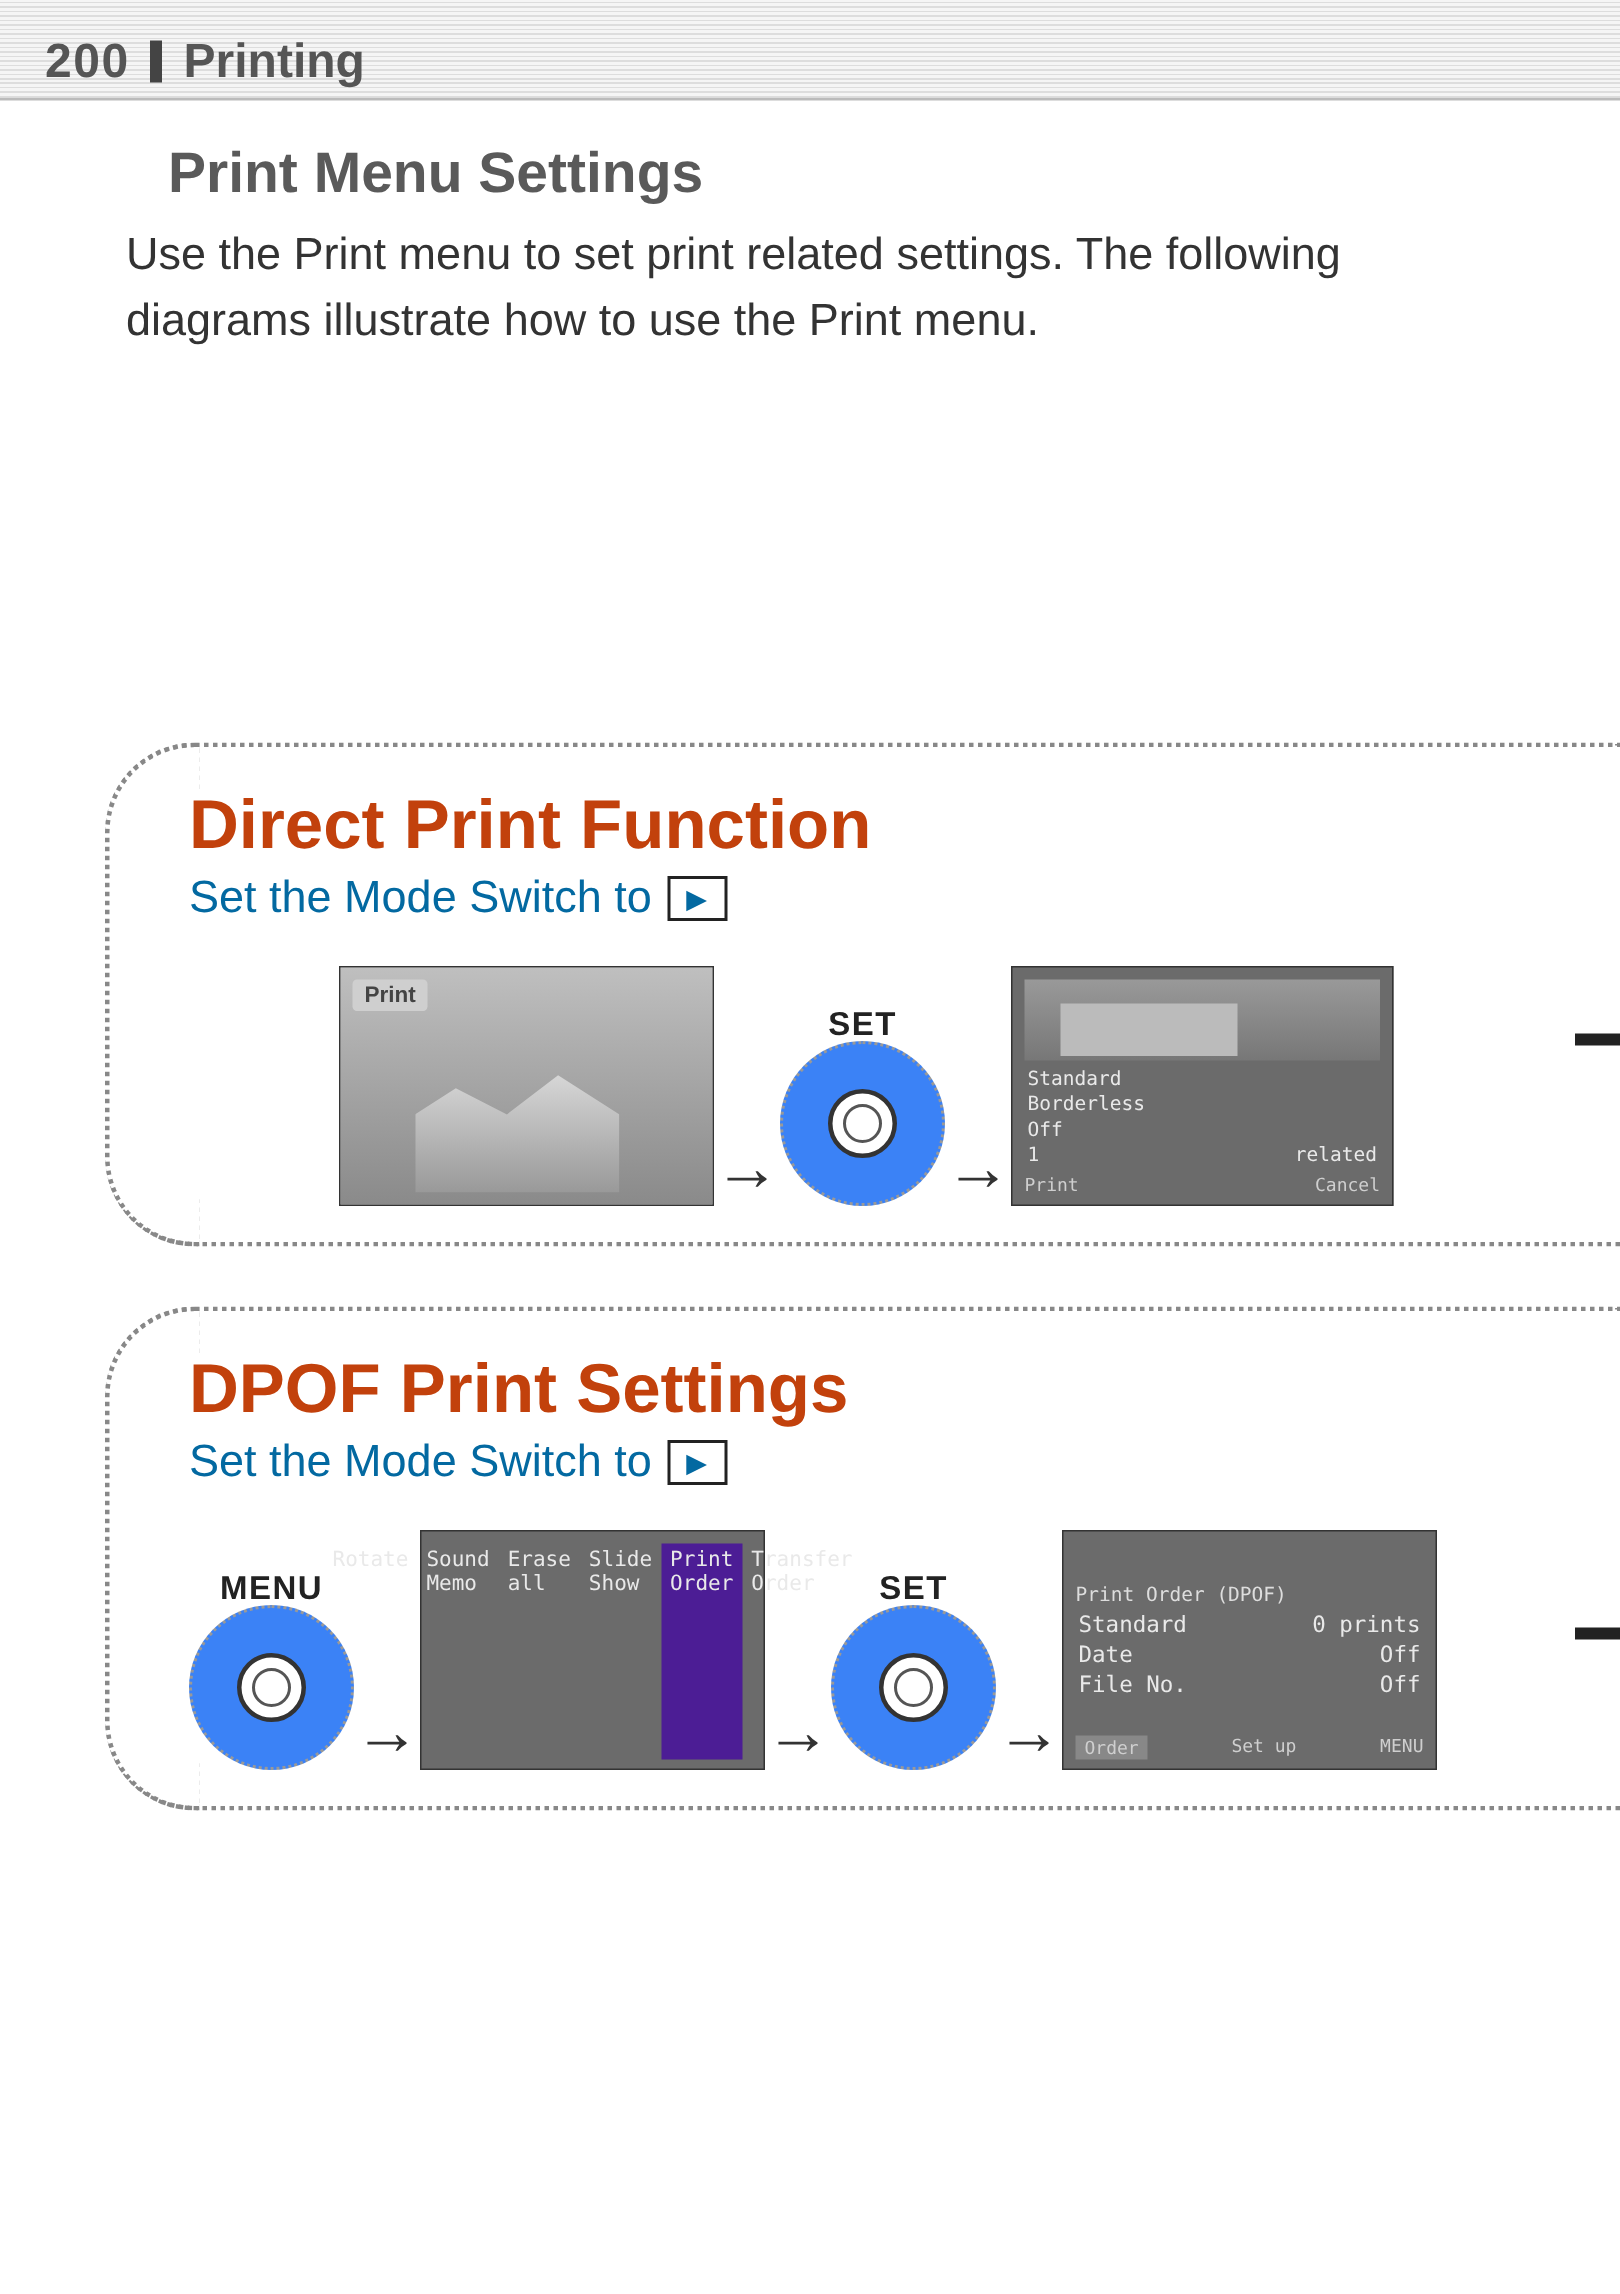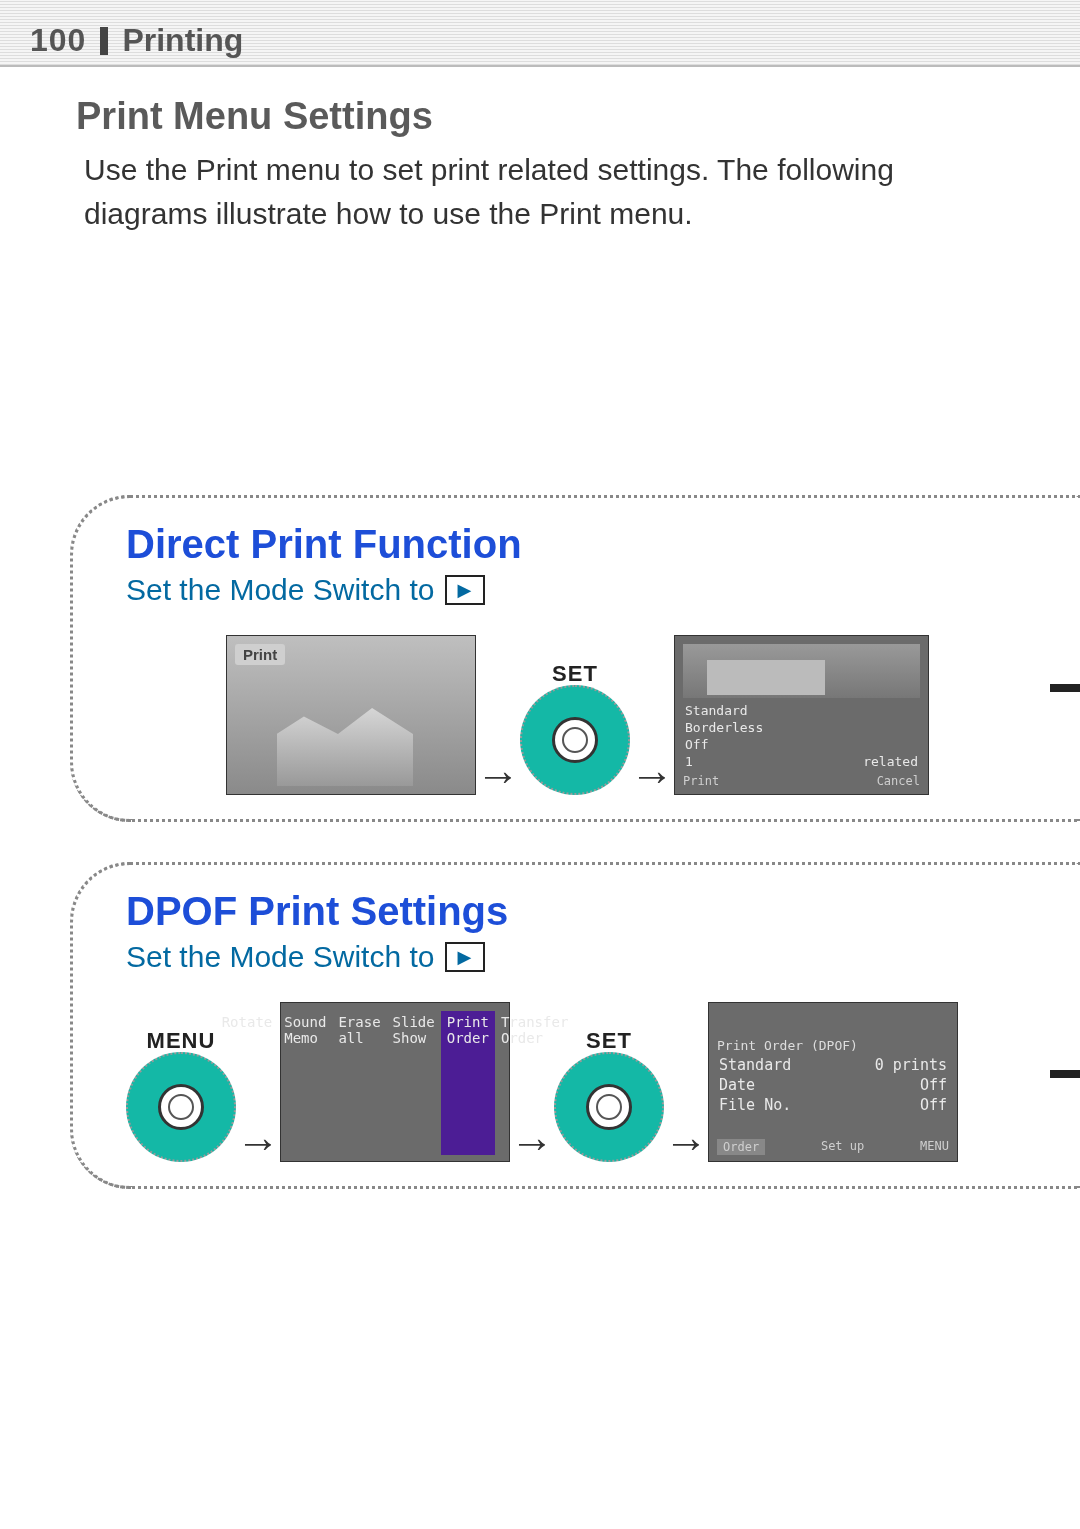--- a/index.html
+++ b/index.html
@@ -20,21 +20,21 @@
     color: #555;
     background: repeating-linear-gradient(0deg,#ddd 0,#ddd 1px,#f5f5f5 1px,#f5f5f5 3px);
     border-bottom: 2px solid #bbb;
   }
   .page-number { letter-spacing: 1px; }
   .header-divider { width: 8px; height: 28px; background: #444; }
   .section-title {
     font-size: 38px;
     font-weight: 700;
     color: #5a5a5a;
-    margin: 28px 0 10px 76px;
+    margin: 28px 0 10px 112px;
   }
   .intro {
     font-size: 30px;
     color: #333;
     line-height: 1.45;
     margin: 0 60px 0 84px;
     font-weight: 400;
   }
   .panel-wrap { margin-top: 260px; }
   .panel {
@@ -52,23 +52,23 @@
     content: "";
     position: absolute;
     left: 0; top: -3px; bottom: -3px;
     width: 60px;
     border: 3px dotted #888;
     border-right: none;
     border-top-left-radius: 60px;
     border-bottom-left-radius: 60px;
   }
   .panel-title {
-    font-size: 40px;
-    font-weight: 700;
-    color: #1d4ed8;
+    font-size: 46px;
+    font-weight: 700;
+    color: #c2410c;
     margin-bottom: 6px;
   }
   .panel-sub {
     font-size: 30px;
     color: #0369a1;
     display: flex;
     align-items: center;
     gap: 10px;
     margin-bottom: 28px;
   }
@@ -86,21 +86,21 @@
   }
   .arrow { font-size: 44px; color: #333; font-weight: 700; }
   .dial {
     width: 110px; height: 110px;
     border: 2px dotted #999;
     border-radius: 50%;
     position: relative;
     display: flex;
     align-items: center;
     justify-content: center;
-    background: #14b8a6;
+    background: #3b82f6;
   }
   .dial .inner {
     width: 46px; height: 46px;
     border: 3px solid #333;
     border-radius: 50%;
     background: #fff;
   }
   .dial .inner::after{
     content:"";
     position:absolute;
@@ -169,21 +169,21 @@
   .continue-bar {
     position:absolute; right:-10px; top:50%;
     width:40px;height:8px;background:#222;
   }
   .dial-col{display:flex;flex-direction:column;align-items:center;}
 </style>
 </head>
 <body>
 
 <div class="page-header">
-  <span class="page-number">100</span>
+  <span class="page-number">200</span>
   <span class="header-divider"></span>
   <span>Printing</span>
 </div>
 
 <h2 class="section-title">Print Menu Settings</h2>
 <p class="intro">Use the Print menu to set print related settings. The following diagrams illustrate how to use the Print menu.</p>
 
 <div class="panel-wrap">
 
   <div class="panel">

